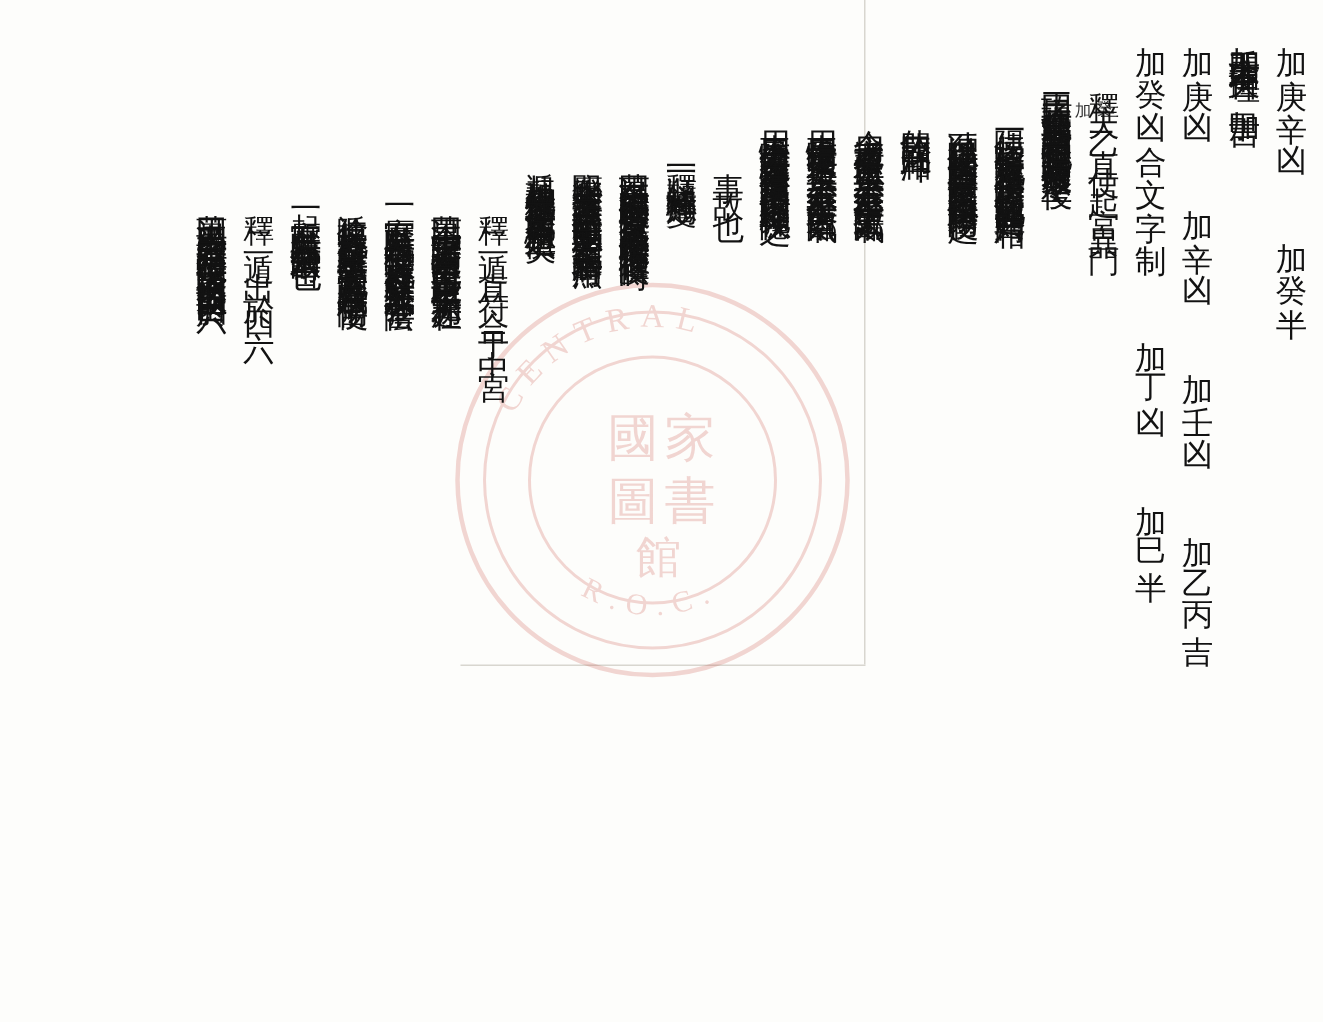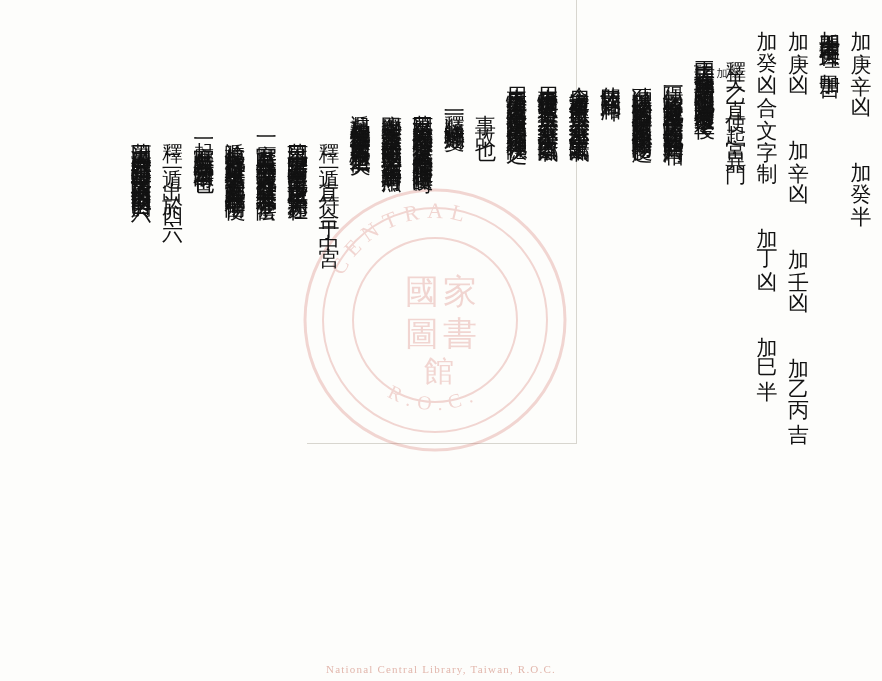--- a/index.html
+++ b/index.html
@@ -147,14 +147,13 @@
       <div class="col indent-3">遁起起神機氣得精微之要使吉凶有憑用之無慎矣</div>
       <div class="col indent-4 spaced">釋二遁直符合于中宮</div>
       <div class="col indent-4">萬洪曰合于中宮者謂陽遁陰便冬至上元甲巳之日夜半生甲子初亦起在</div>
       <div class="col indent-4">一宮歷五時至戌辰在中宮陰使起九宮逆行歷五時亦至戌辰亦在中宮陰</div>
       <div class="col indent-4">遁陰使起九宮逆行歷五時皮半生甲子初起九宮歷五時戌辰在中宮陽使</div>
       <div class="col indent-4">起一宮歷五時戌辰亦在中宮故曰合也</div>
       <div class="col indent-4 spaced">釋二遁出於四六</div>
       <div class="col indent-4">葛洪曰出於四六者謂子時至巳時陽使出於六陰使出於四故曰出於四六</div>
     </div>
 
-  <div id="footer">National Central Library, Taiwan, R.O.C.</div>
 </div>
 
 </body></html>

